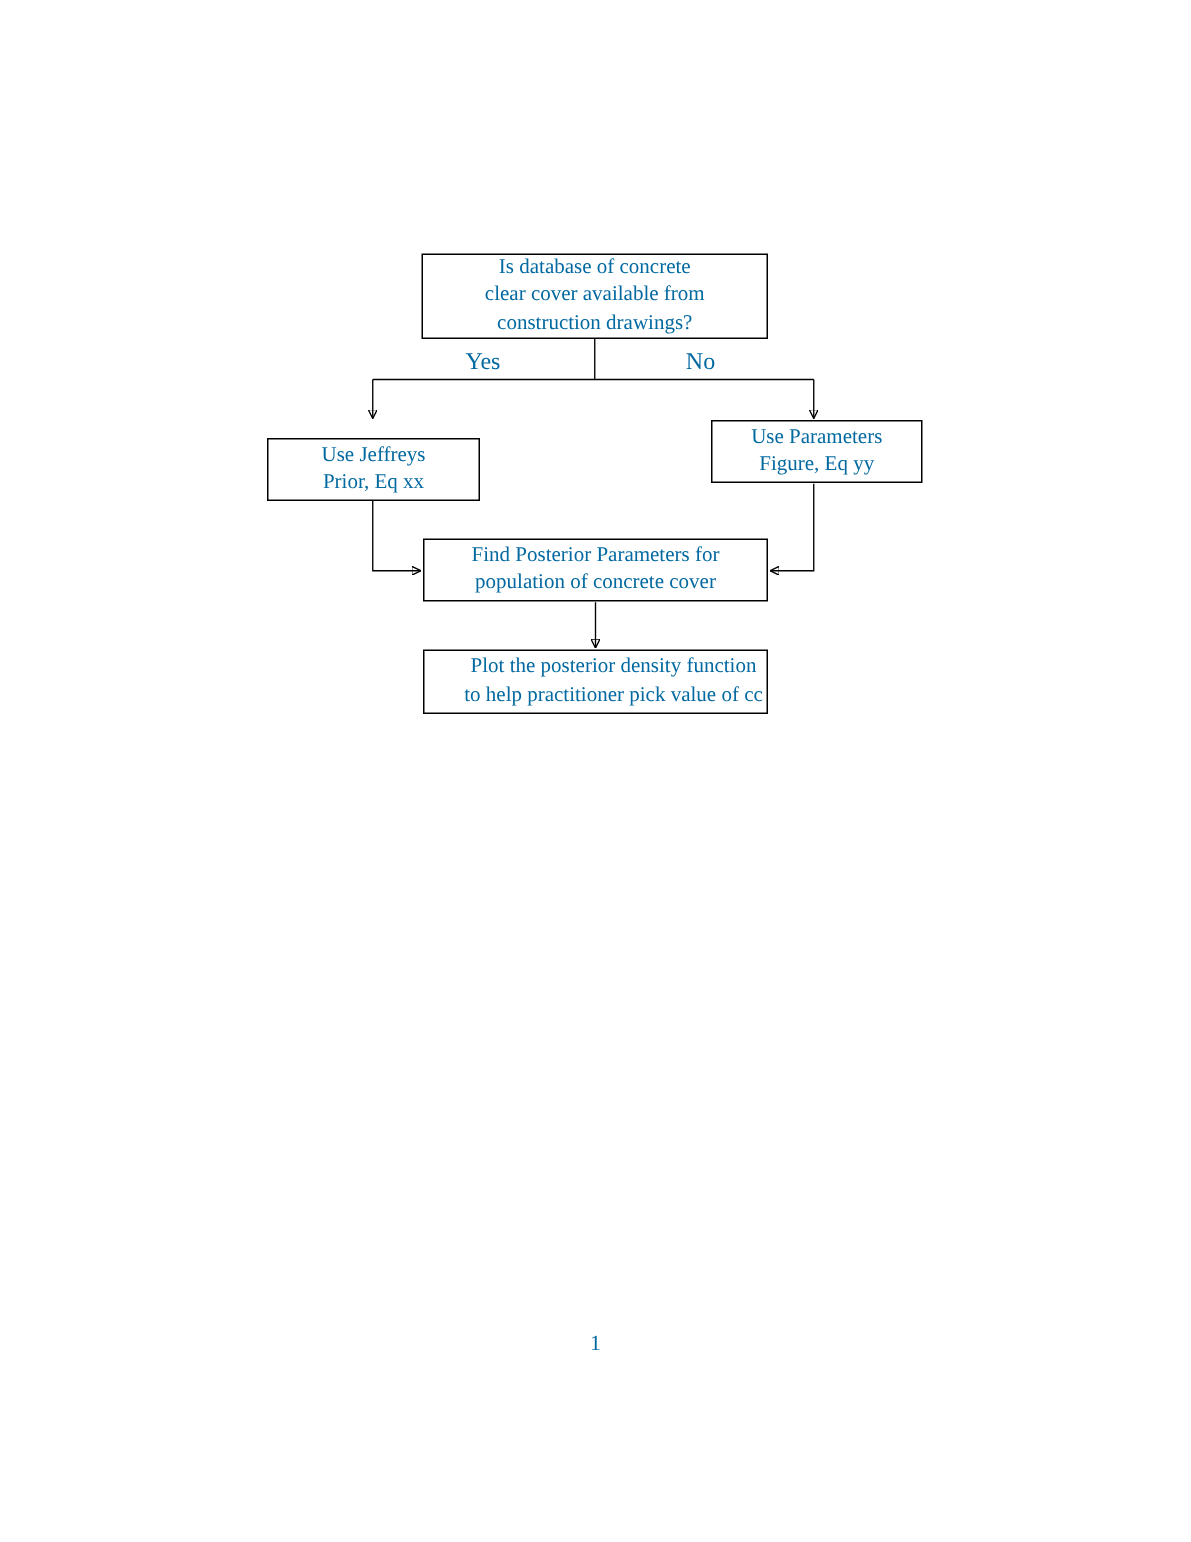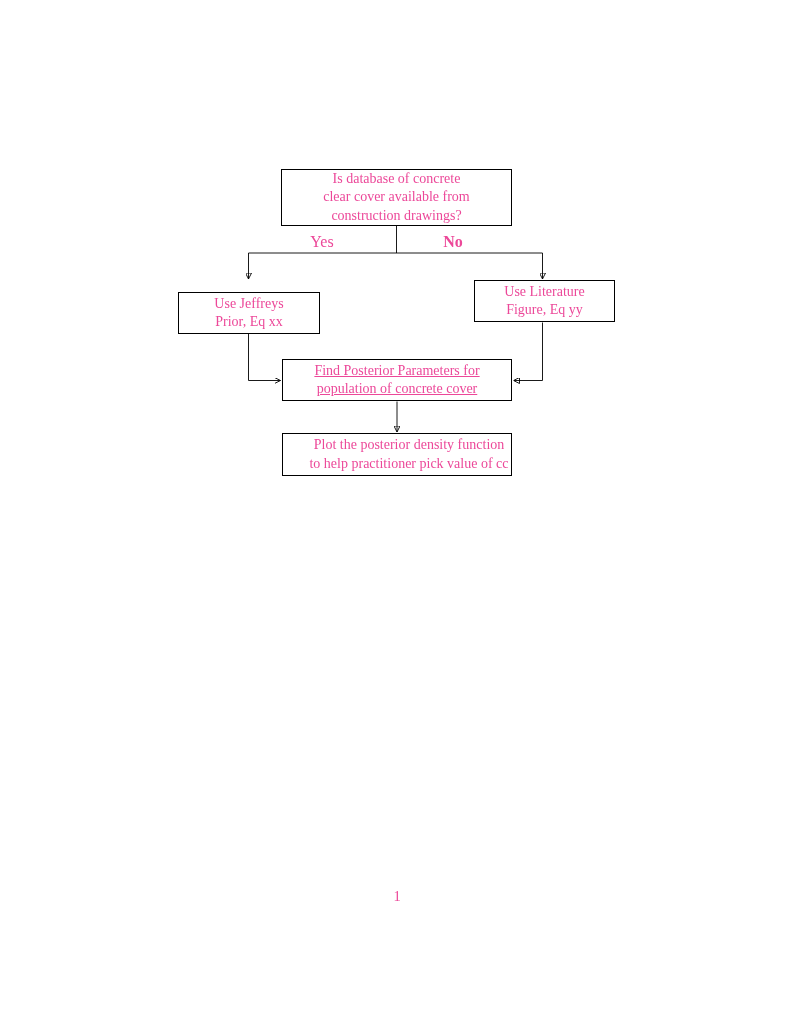--- a/index.html
+++ b/index.html
@@ -6,21 +6,21 @@
     margin: 0;
     padding: 0;
     background: #ffffff;
   }
   .page {
     position: relative;
     width: 794px;
     height: 1028px;
     background: #ffffff;
     font-family: "Liberation Serif", serif;
-    color: #ec4899;
+    color: #0369a1;
     overflow: hidden;
   }
   
   .flowchart {
     position: absolute;
     left: 0; top: 0;
     width: 794px; height: 500px;
   }
   .node {
     position: absolute;
@@ -33,31 +33,31 @@
     align-items: center;
     text-align: center;
     font-size: 14px;
     line-height: 18.5px;
     white-space: nowrap;
   }
   .node span { display: block; }
   .node-decision  { left: 281px; top: 169px; width: 231px; height: 57px; }
   .node-jeffreys  { left: 178px; top: 292px; width: 142px; height: 42px; }
   .node-conjugate { left: 474px; top: 280px; width: 141px; height: 42px; }
-  .node-posterior { left: 282px; top: 359px; width: 230px; height: 42px; text-decoration: underline; }
+  .node-posterior { left: 282px; top: 359px; width: 230px; height: 42px; }
   .node-plot      { left: 282px; top: 433px; width: 230px; height: 43px; padding-left: 24px; }
   .branch-label {
     position: absolute;
     top: 234px;
     transform: translateX(-50%);
     font-size: 16px;
     line-height: 16px;
   }
   .branch-label.yes { left: 322px; }
-  .branch-label.no  { left: 453px; font-weight: bold; }
+  .branch-label.no  { left: 467px; }
   svg.connectors {
     position: absolute;
     left: 0; top: 0;
     pointer-events: none;
   }
   svg.connectors path {
     stroke: #000000;
     stroke-width: 0.9;
     fill: none;
   }
@@ -125,21 +125,21 @@
 
     <span class="branch-label yes">Yes</span>
     <span class="branch-label no">No</span>
 
     <div class="node node-jeffreys">
       <span>Use Jeffreys</span>
       <span>Prior, Eq xx</span>
     </div>
 
     <div class="node node-conjugate">
-      <span>Use Literature</span>
+      <span>Use Parameters</span>
       <span>Figure, Eq yy</span>
     </div>
 
     <div class="node node-posterior">
       <span>Find Posterior Parameters for</span>
       <span>population of concrete cover</span>
     </div>
 
     <div class="node node-plot">
       <span>Plot the posterior density function</span>

